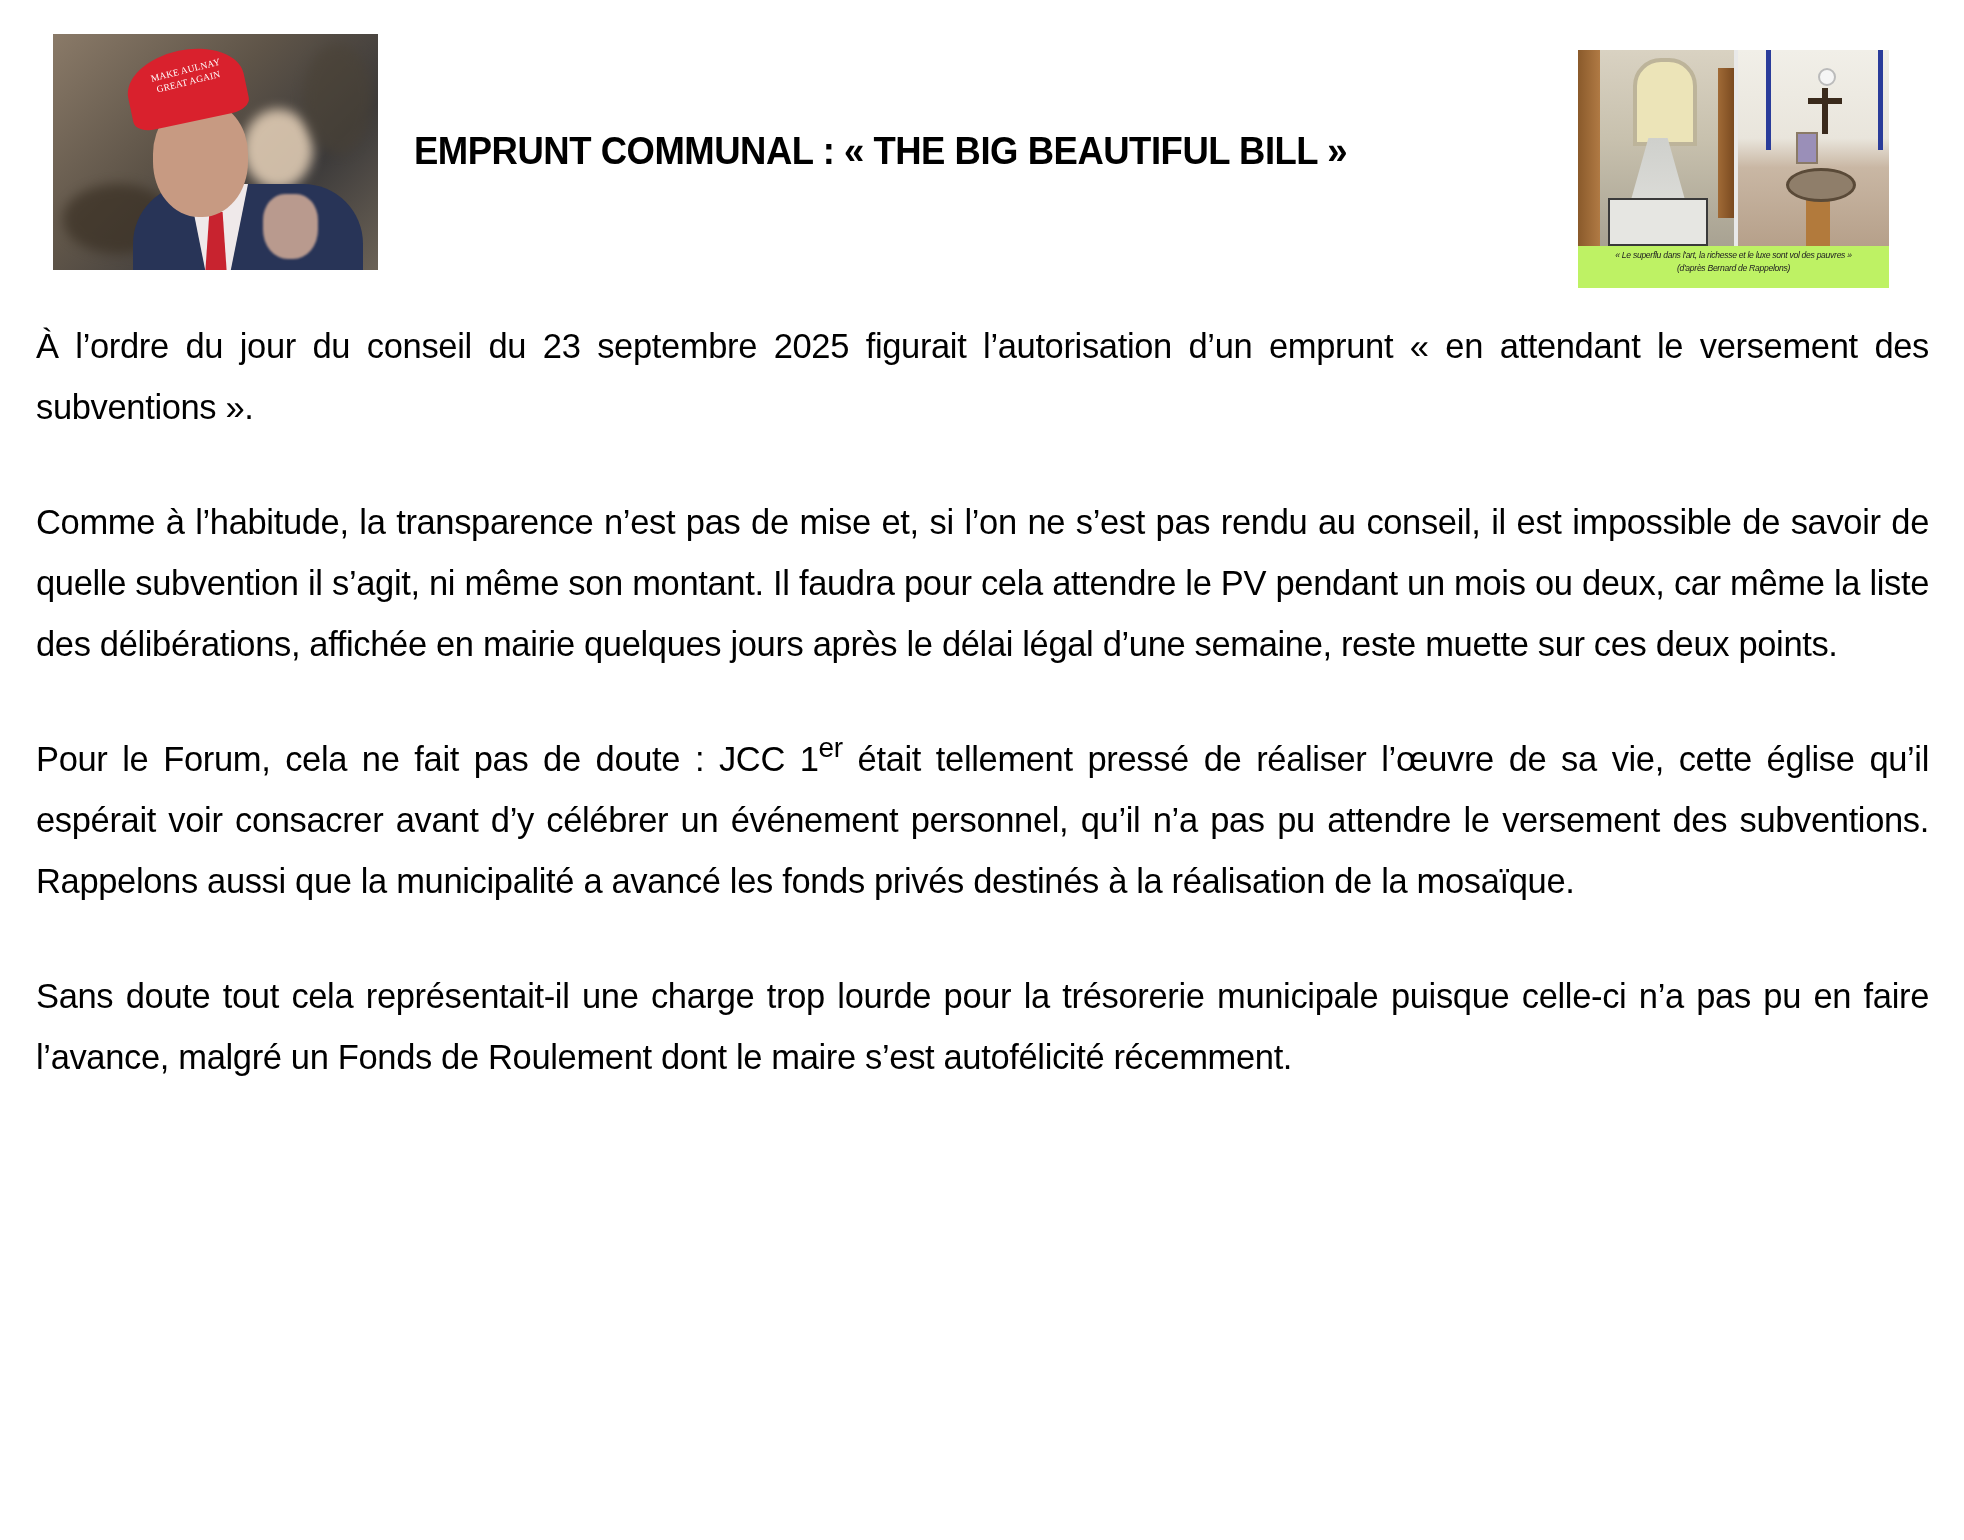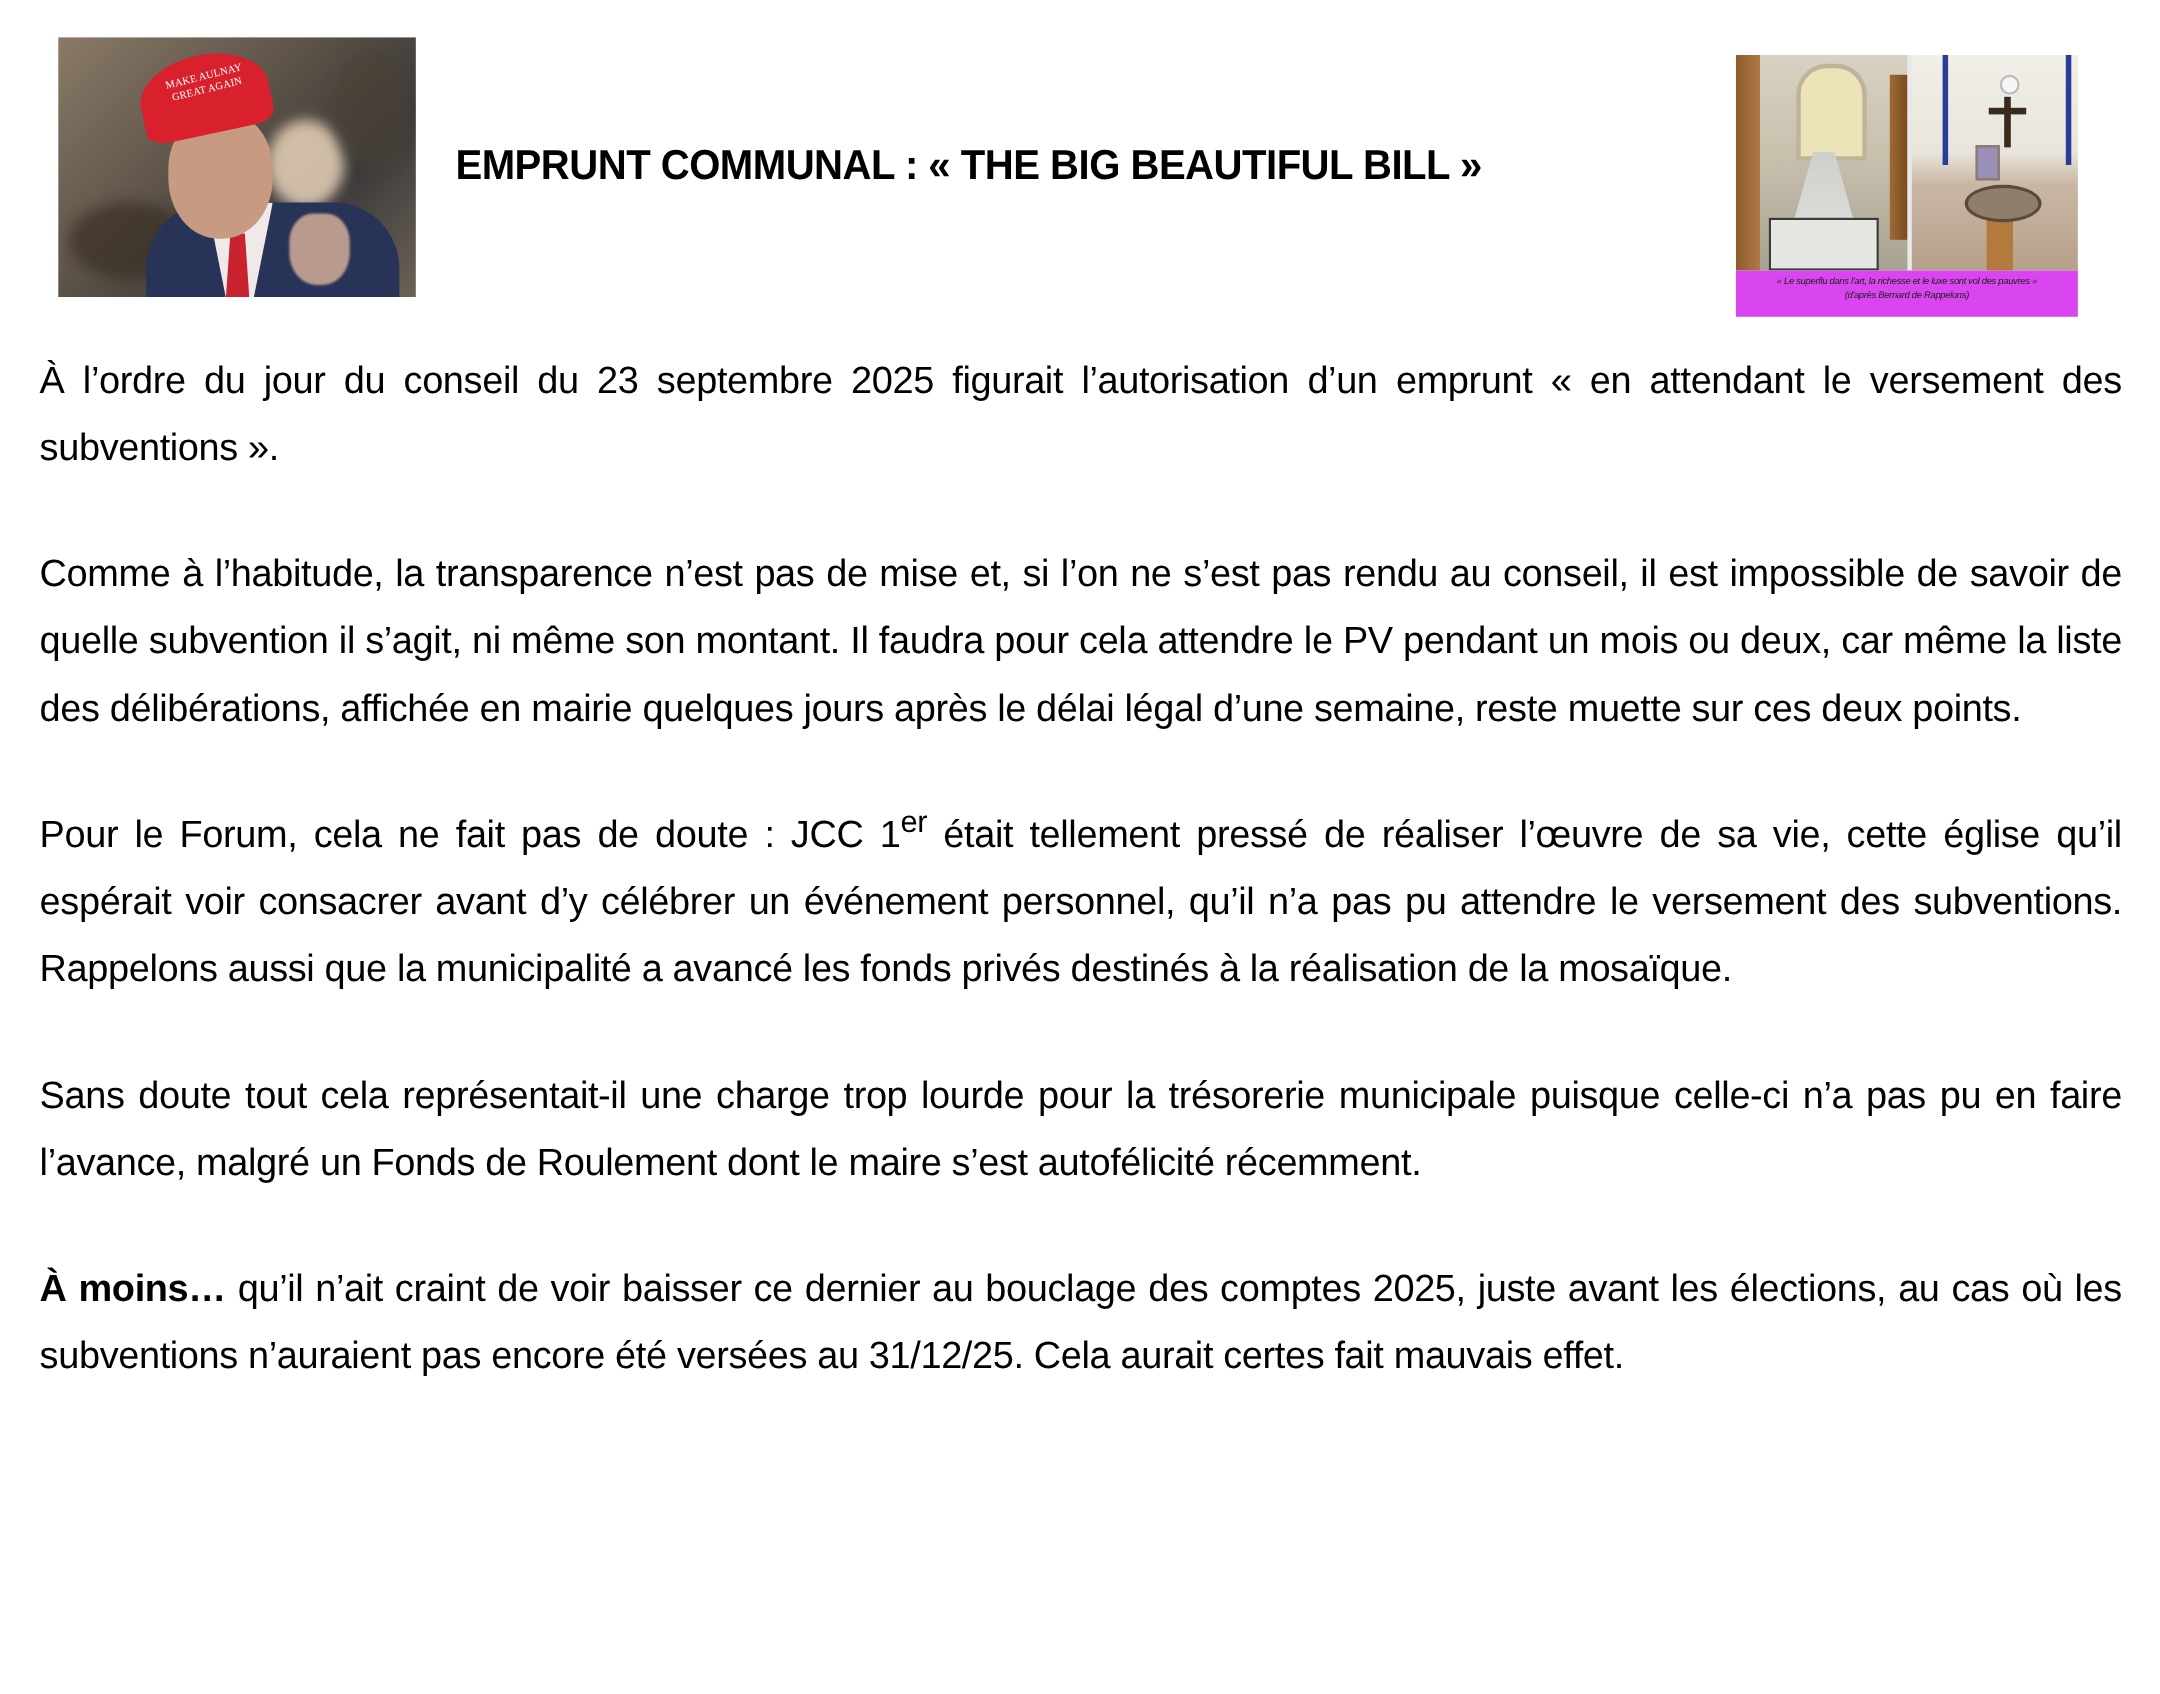--- a/index.html
+++ b/index.html
@@ -164,21 +164,21 @@
       border-radius: 50%; background: #8f7e6a; border: 3px solid #5a4a38;
     }
     .church-strip {
       position: absolute; left: 68px; top: 140px; width: 24px; height: 56px;
       background: #b27a3c;
     }
     .figure-caption {
       position: absolute;
       left: 0; top: 196px;
       width: 311px; height: 42px;
-      background: #d946ef;
+      background: #bef264;
       font-family: "Liberation Sans", "DejaVu Sans", sans-serif;
       font-style: italic;
       font-size: 8.6px;
       line-height: 13px;
       color: #222222;
       text-align: center;
       padding-top: 3px;
       letter-spacing: -0.3px;
     }
     .figure-caption span { display: block; white-space: nowrap; }
@@ -250,16 +250,15 @@
       <span>« Le superflu dans l'art, la richesse et le luxe sont vol des pauvres »</span>
       <span>(d'après Bernard de Rappelons)</span>
     </div>
   </div>
 
   <div class="article">
     <p class="para">À l’ordre du jour du conseil du 23 septembre 2025 figurait l’autorisation d’un emprunt « en attendant le versement des subventions ».</p>
     <p class="para">Comme à l’habitude, la transparence n’est pas de mise et, si l’on ne s’est pas rendu au conseil, il est impossible de savoir de quelle subvention il s’agit, ni même son montant. Il faudra pour cela attendre le PV pendant un mois ou deux, car même la liste des délibérations, affichée en mairie quelques jours après le délai légal d’une semaine, reste muette sur ces deux points.</p>
     <p class="para"><span>Pour le Forum, cela ne fait pas de doute : JCC 1</span><sup>er</sup><span> était tellement pressé de réaliser l’œuvre de sa vie, cette église qu’il espérait voir consacrer avant d’y célébrer un événement personnel, qu’il n’a pas pu attendre le versement des subventions. Rappelons aussi que la municipalité a avancé les fonds privés destinés à la réalisation de la mosaïque.</span></p>
     <p class="para">Sans doute tout cela représentait-il une charge trop lourde pour la trésorerie municipale puisque celle-ci n’a pas pu en faire l’avance, malgré un Fonds de Roulement dont le maire s’est autofélicité récemment.</p>
-    <p class="para"><span class="bold">À moins…</span><span> qu’il n’ait craint de voir baisser ce dernier au bouclage des comptes 2025, juste avant les élections, au cas où les subventions n’auraient pas encore été versées au 31/12/25. Cela aurait certes fait mauvais effet.</span></p>
   </div>
 
 </div>
 
 </body></html>

